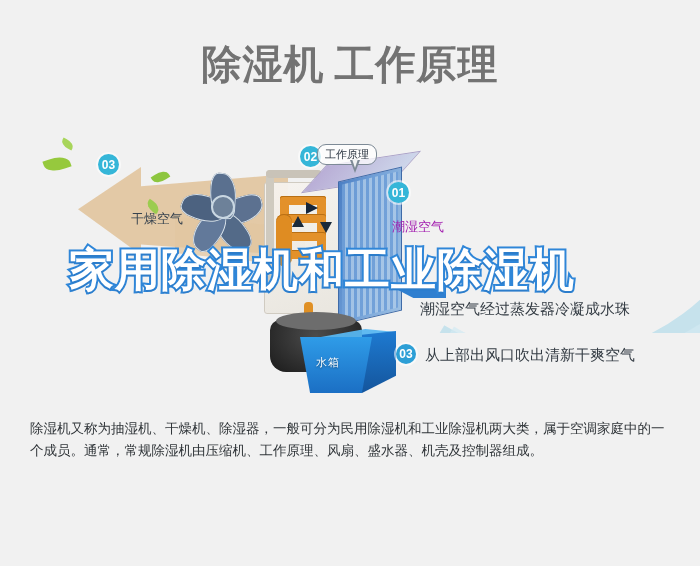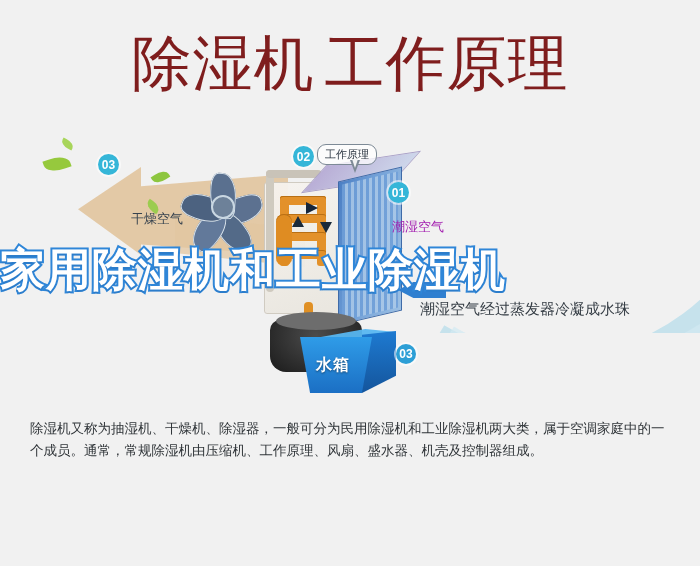--- a/index.html
+++ b/index.html
@@ -11,21 +11,21 @@
     position:relative;
   }
   #page{position:relative;width:700px;height:566px;background:#f1f1f1;overflow:hidden;}
 
   
   .title-wrap{
     position:absolute;left:0;top:24px;width:700px;height:80px;
     display:flex;align-items:center;justify-content:center;
   }
   .title-text{
-    font-size:60px;font-weight:normal;color:#7f1d1d;
+    font-size:40px;font-weight:bold;color:#737373;
     letter-spacing:1px;line-height:1;white-space:nowrap;
     font-family:"Liberation Sans","DejaVu Sans",sans-serif;
   }
   .title-text .t-a{margin-right:10px;}
 
   
   .stage{position:absolute;left:0;top:122px;width:700px;height:285px;}
 
   
   .swoosh{
@@ -176,34 +176,34 @@
     background:linear-gradient(180deg,#1e7ad1,#14559c);
     clip-path:polygon(0 6%,100% 0,100% 72%,0 100%);
   }
   .tank-top{
     position:absolute;left:0;top:0;width:96px;height:18px;
     background:#57b6f0;
     clip-path:polygon(10% 55%,68% 0,100% 16%,44% 100%);
     opacity:.95;
   }
   .tank-label{
-    position:absolute;left:16px;top:26px;color:#fff;font-size:16px;font-weight:bold;
+    position:absolute;left:16px;top:26px;color:#fff;font-size:11px;font-weight:normal;
     letter-spacing:1px;text-shadow:0 1px 2px rgba(0,0,0,.45);
   }
 
   
   .badge{
     position:absolute;width:21px;height:21px;border-radius:50%;
     background:#35b6d8;color:#fff;font-size:12px;font-weight:bold;
     display:flex;align-items:center;justify-content:center;
     box-shadow:0 0 0 2px rgba(255,255,255,.55);
     font-family:"Liberation Sans","DejaVu Sans",sans-serif;
   }
   .badge.b03{left:98px;top:32px;}
-  .badge.b02{left:293px;top:24px;}
+  .badge.b02{left:300px;top:24px;}
   .badge.b01{left:388px;top:60px;}
 
   
   .callout{
     position:absolute;left:317px;top:22px;padding:2px 7px;
     border:1.4px solid #7d8a96;border-radius:9px;background:rgba(255,255,255,.75);
     color:#2a3440;font-size:11px;white-space:nowrap;
   }
   .callout-tail{
     position:absolute;left:350px;top:38px;width:0;height:0;
@@ -225,21 +225,21 @@
   .step-cap{
     position:absolute;color:#333b43;font-size:15px;white-space:nowrap;
   }
   .cap-a{left:420px;top:178px;}
   .cap-b{left:425px;top:224px;}
   .badge.b03b{left:396px;top:222px;width:20px;height:20px;background:#2d9fd6;}
 
   
   .watermark{
     position:absolute;left:0;top:247px;width:644px;
-    text-align:left;line-height:1.02;
+    text-align:center;line-height:1.02;
     font-size:45px;font-weight:bold;color:#ffffff;
     letter-spacing:1px;
     font-family:"Liberation Sans","DejaVu Sans",sans-serif;
     -webkit-text-stroke:4px #2f86d8;
     paint-order:stroke fill;
     text-shadow:0 2px 0 rgba(40,110,180,.35);
     pointer-events:none;
   }
   .watermark span{display:block;}
 
@@ -321,20 +321,21 @@
     <div class="badge b01">01</div>
 
     <div class="callout">工作原理</div>
     <div class="callout-tail"></div>
 
     <div class="fig-label lbl-dry">干燥空气</div>
     <div class="fig-label lbl-humid">潮湿空气</div>
 
     <div class="step-cap cap-a">潮湿空气经过蒸发器冷凝成水珠</div>
     <div class="badge b03b">03</div>
+    <div class="step-cap cap-b">从上部出风口吹出清新干爽空气</div>
   </div>
 
   <div class="watermark">
     <span>家用除湿机和工业除湿机</span>
   </div>
 
   <div class="copy">
     <p class="p1">除湿机又称为抽湿机、干燥机、除湿器，一般可分为民用除湿机和工业除湿机两大类，属于空调家庭中的一个成员。通常，常规除湿机由压缩机、工作原理、风扇、盛水器、机壳及控制器组成。</p>
   </div>
 

